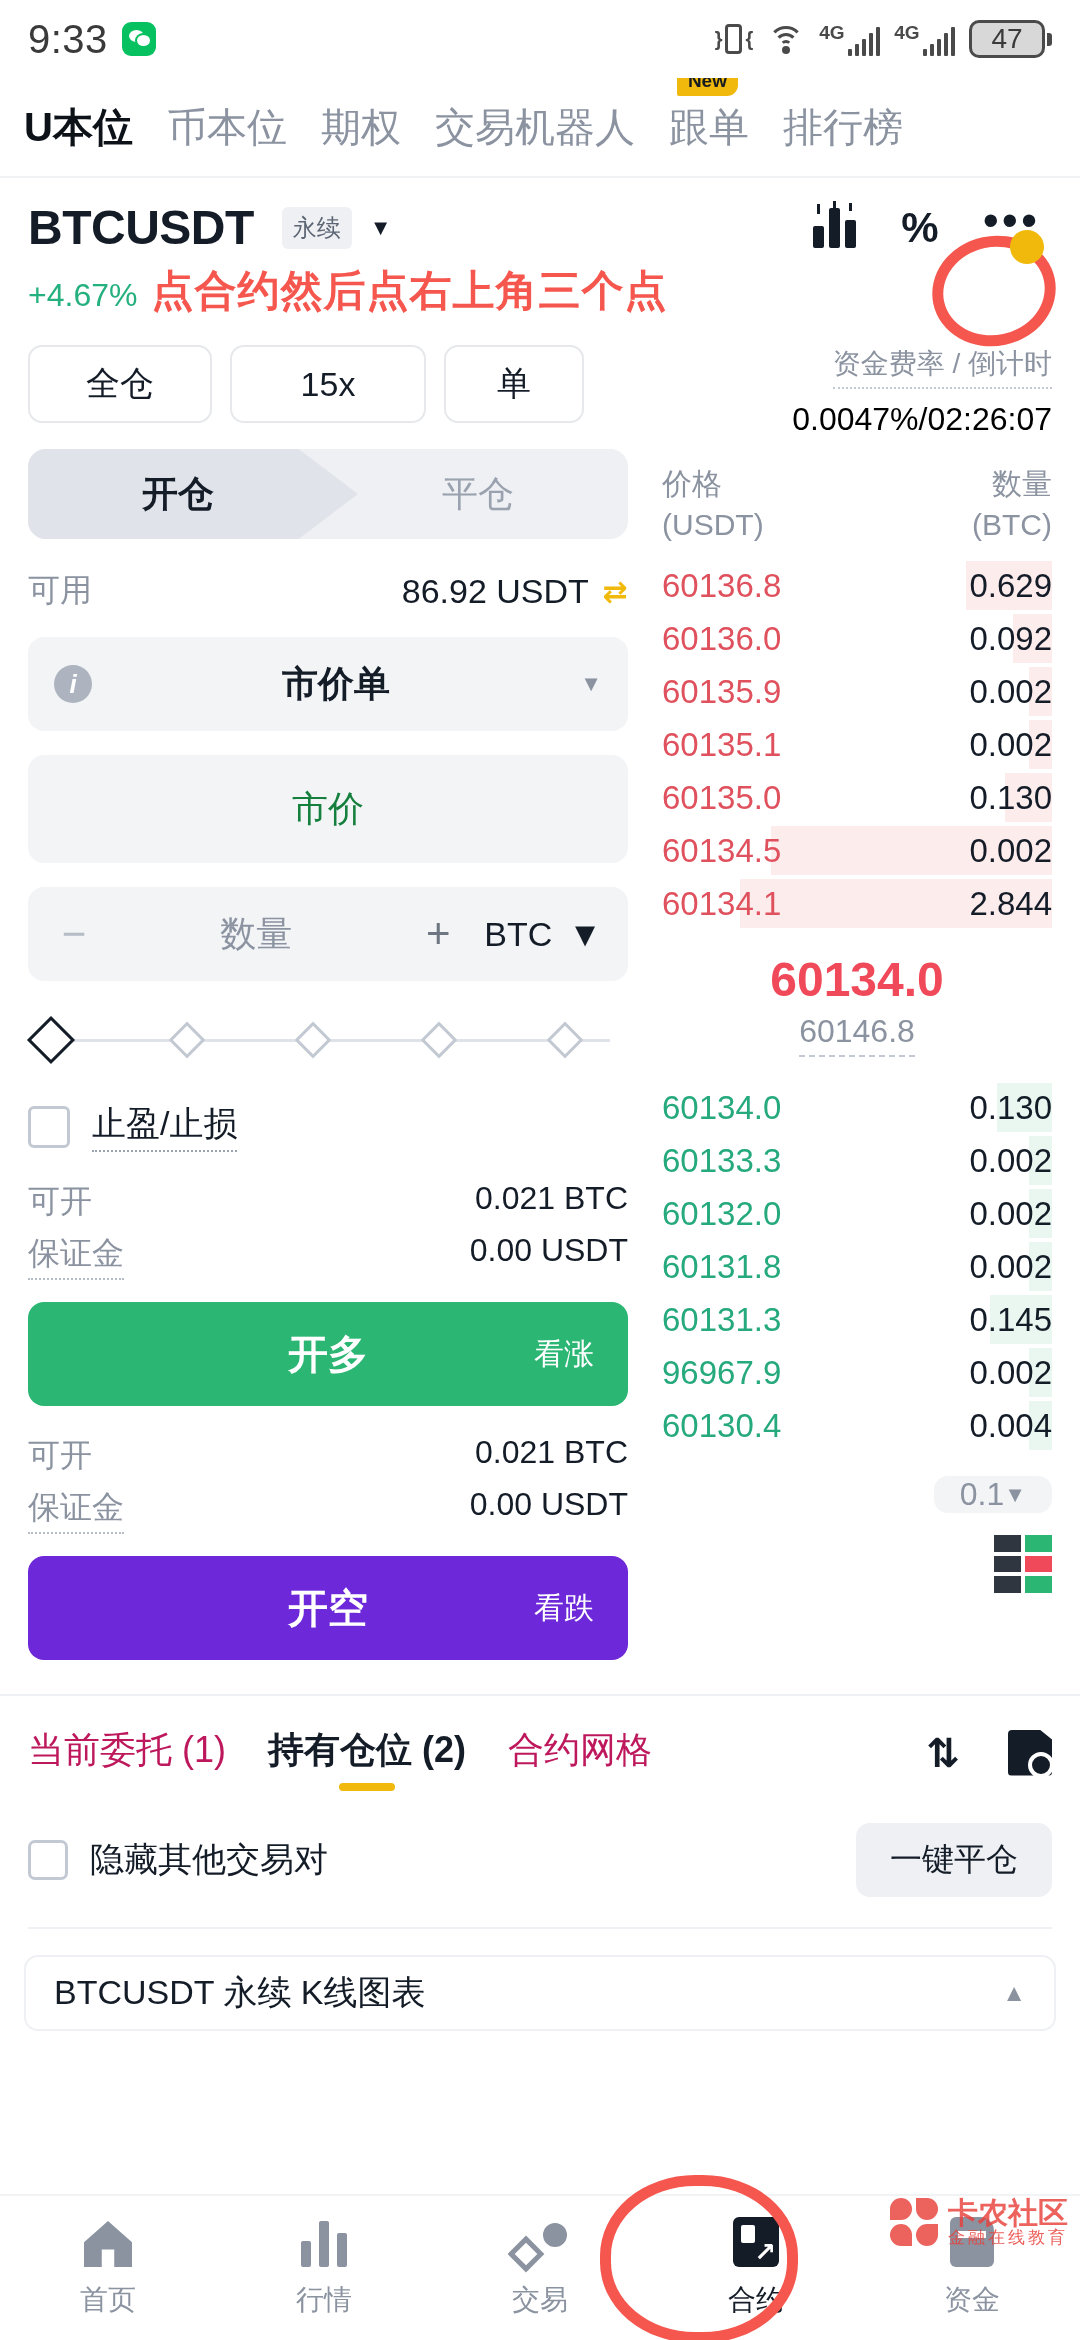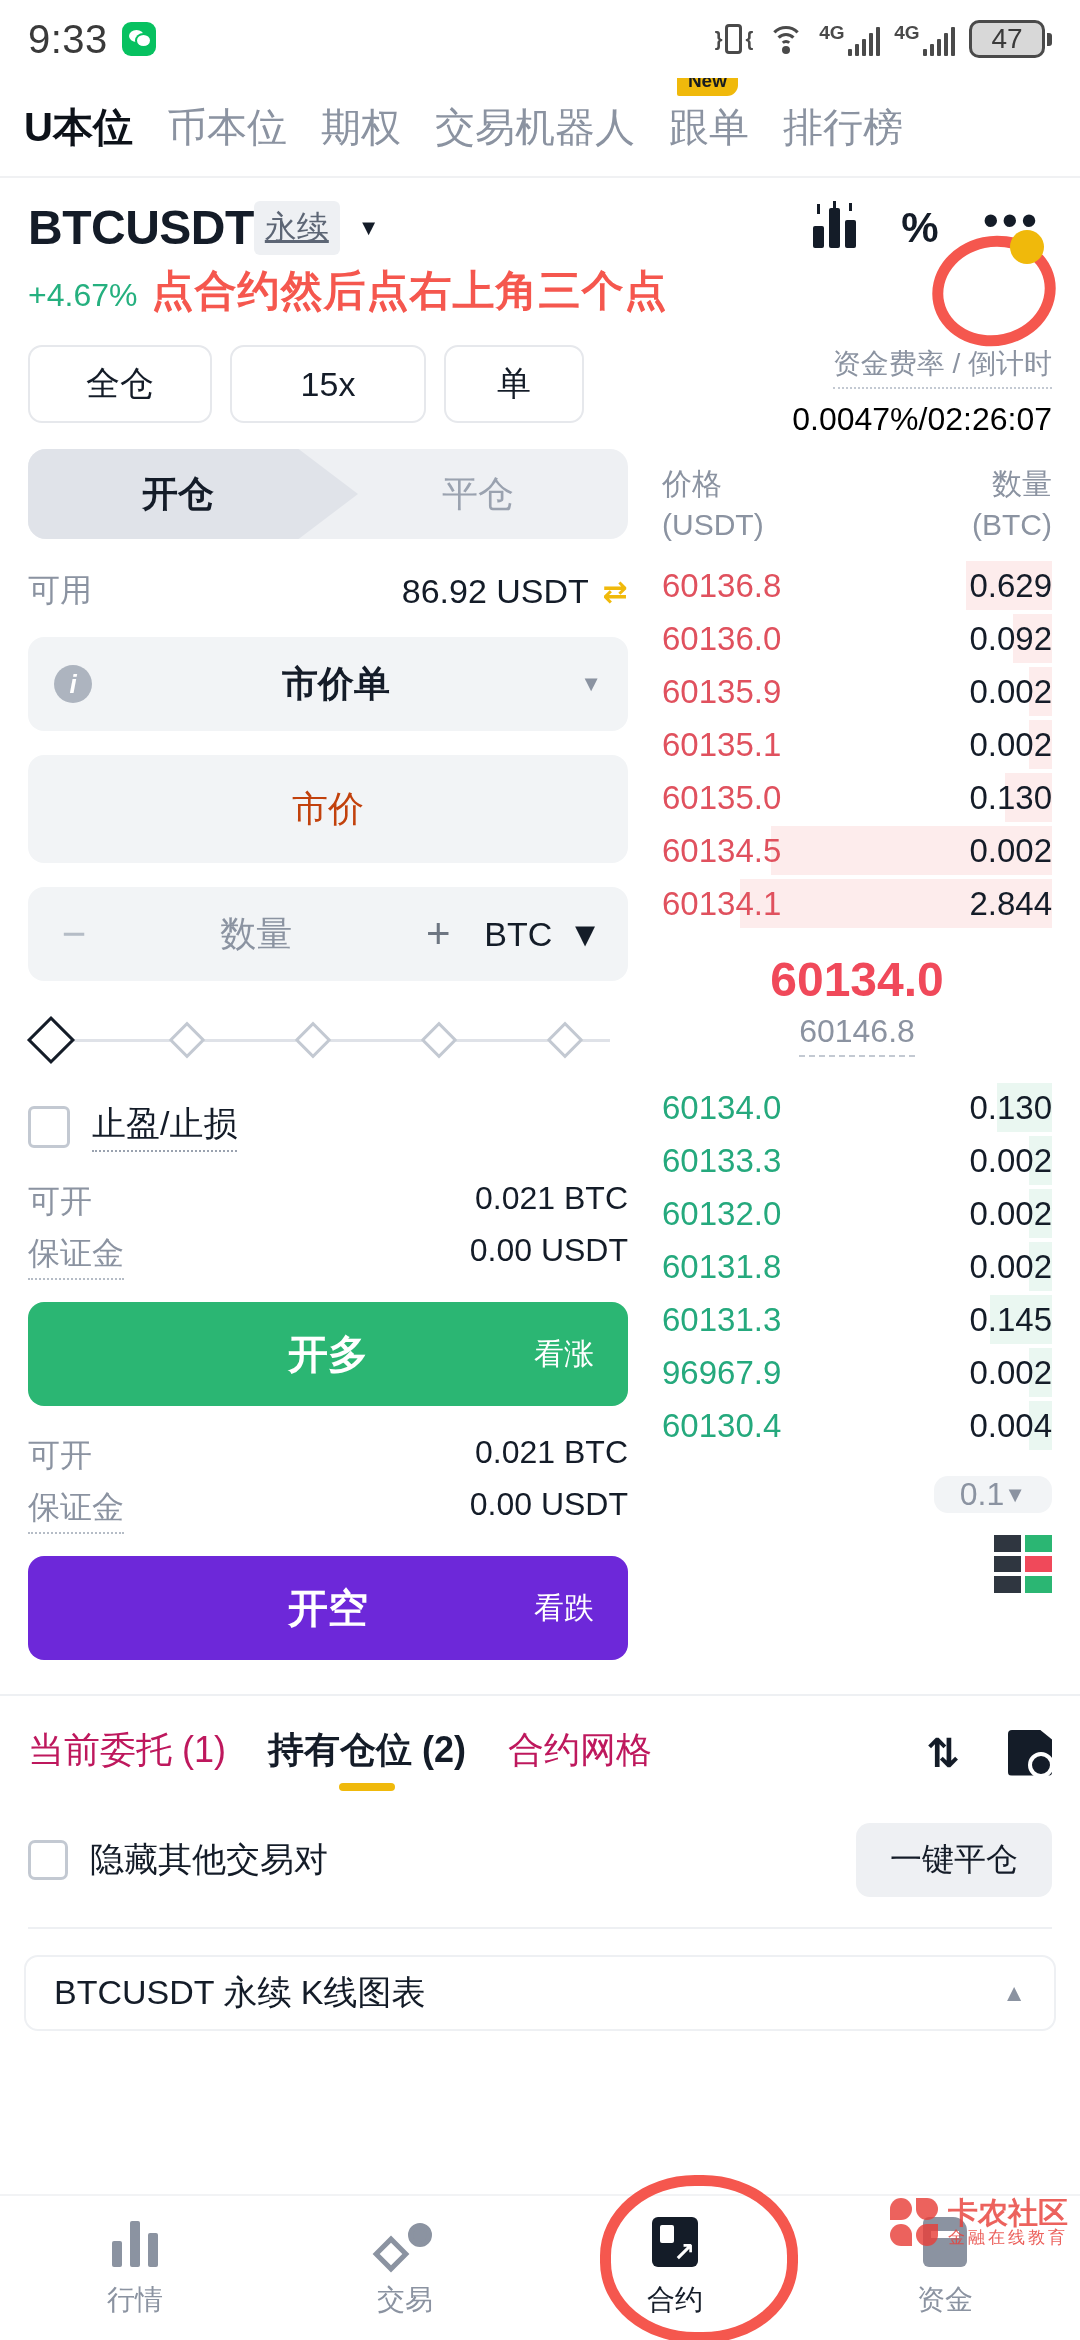--- a/index.html
+++ b/index.html
@@ -51,22 +51,22 @@
     border-bottom:2px solid #f0f1f3; overflow:hidden; }
   .ttab { font-size:40px; color:#8b93a1; margin-right:34px; white-space:nowrap;
     position:relative; }
   .ttab.active { color:#0d1219; font-weight:700; }
   .badge-new { position:absolute; top:-34px; left:8px; background:#f0b90b; color:#161b22;
     font-size:19px; font-weight:700; padding:4px 11px; border-radius:11px 11px 11px 2px; }
 
   
   .symrow { display:flex; align-items:center; padding:22px 28px 0 28px; }
   .symname { font-size:48px; font-weight:700; letter-spacing:-0.5px; }
-  .perp { font-size:32px; color:#5d6675; background:#eef0f3; border-radius:6px;
-    padding:5px 11px; margin-left:0;text-decoration:underline; }
+  .perp { font-size:24px; color:#5d6675; background:#eef0f3; border-radius:6px;
+    padding:5px 11px; margin-left:28px; }
   .caret { margin-left:18px; font-size:22px; color:#141c28; }
   .symicons { margin-left:auto; display:flex; align-items:center; gap:44px; padding-right:12px; }
   .ico-depth { width:44px; height:40px; position:relative; }
   .ico-depth b { position:absolute; bottom:0; width:11px; background:#141c28; border-radius:2px; }
   .ico-depth b:nth-child(1){ left:0; height:22px; }
   .ico-depth b:nth-child(2){ left:16px; height:40px; }
   .ico-depth b:nth-child(3){ left:32px; height:28px; }
   .ico-depth i { position:absolute; width:3px; background:#141c28; }
   .ico-depth i:nth-child(4){ left:4px; top:-4px; height:10px; }
   .ico-depth i:nth-child(5){ left:20px; top:-7px; height:10px; }
@@ -103,21 +103,21 @@
   .swap-ic { margin-left:14px; font-size:30px; color:#f0b90b; font-weight:700; }
 
   .field { margin-top:24px; height:94px; background:#f2f4f6; border-radius:16px;
     display:flex; align-items:center; padding:0 26px; }
   .info-ic { width:38px; height:38px; border-radius:50%; background:#adb4bf; color:#fff;
     font-size:26px; font-weight:700; display:flex; align-items:center; justify-content:center;
     font-style:italic; }
   .field-mid { flex:1; text-align:center; font-size:36px; font-weight:700; color:#141c28; }
   .field-caret { font-size:22px; color:#8b93a1; }
   .field.price { justify-content:center; }
-  .field.price .ph { font-size:36px; color:#c2410c; }
+  .field.price .ph { font-size:36px; color:#15803d; }
   .field.tall { height:108px; }
 
   .qtyfield { margin-top:24px; height:94px; background:#f2f4f6; border-radius:16px;
     display:flex; align-items:center; }
   .qtyfield .minus, .qtyfield .plus { width:92px; text-align:center; font-size:42px;
     color:#b5bcc6; }
   .qtyfield .plus { color:#6e7682; }
   .qtyfield .ph { flex:1; text-align:center; font-size:36px; color:#8b93a1; }
   .qtyfield .unit { display:flex; align-items:center; gap:16px; padding-right:26px; }
   .qtyfield .unit span { font-size:34px; color:#141c28; }
@@ -571,20 +571,26 @@
 <div class="divider2"></div>
 
 <div class="klinebar">
   <div class="t">BTCUSDT 永续 K线图表</div>
   <div class="up">▲</div>
 </div>
 
 <div class="botnav">
   <div class="nav">
     <div class="ic">
+        <div class="ic-home"></div>
+      </div>
+    <div class="lbl">首页</div>
+  </div>
+  <div class="nav">
+    <div class="ic">
         <div class="ic-mkt">
           <b></b>
           <b></b>
           <b></b>
         </div>
       </div>
     <div class="lbl">行情</div>
   </div>
   <div class="nav">
     <div class="ic">

